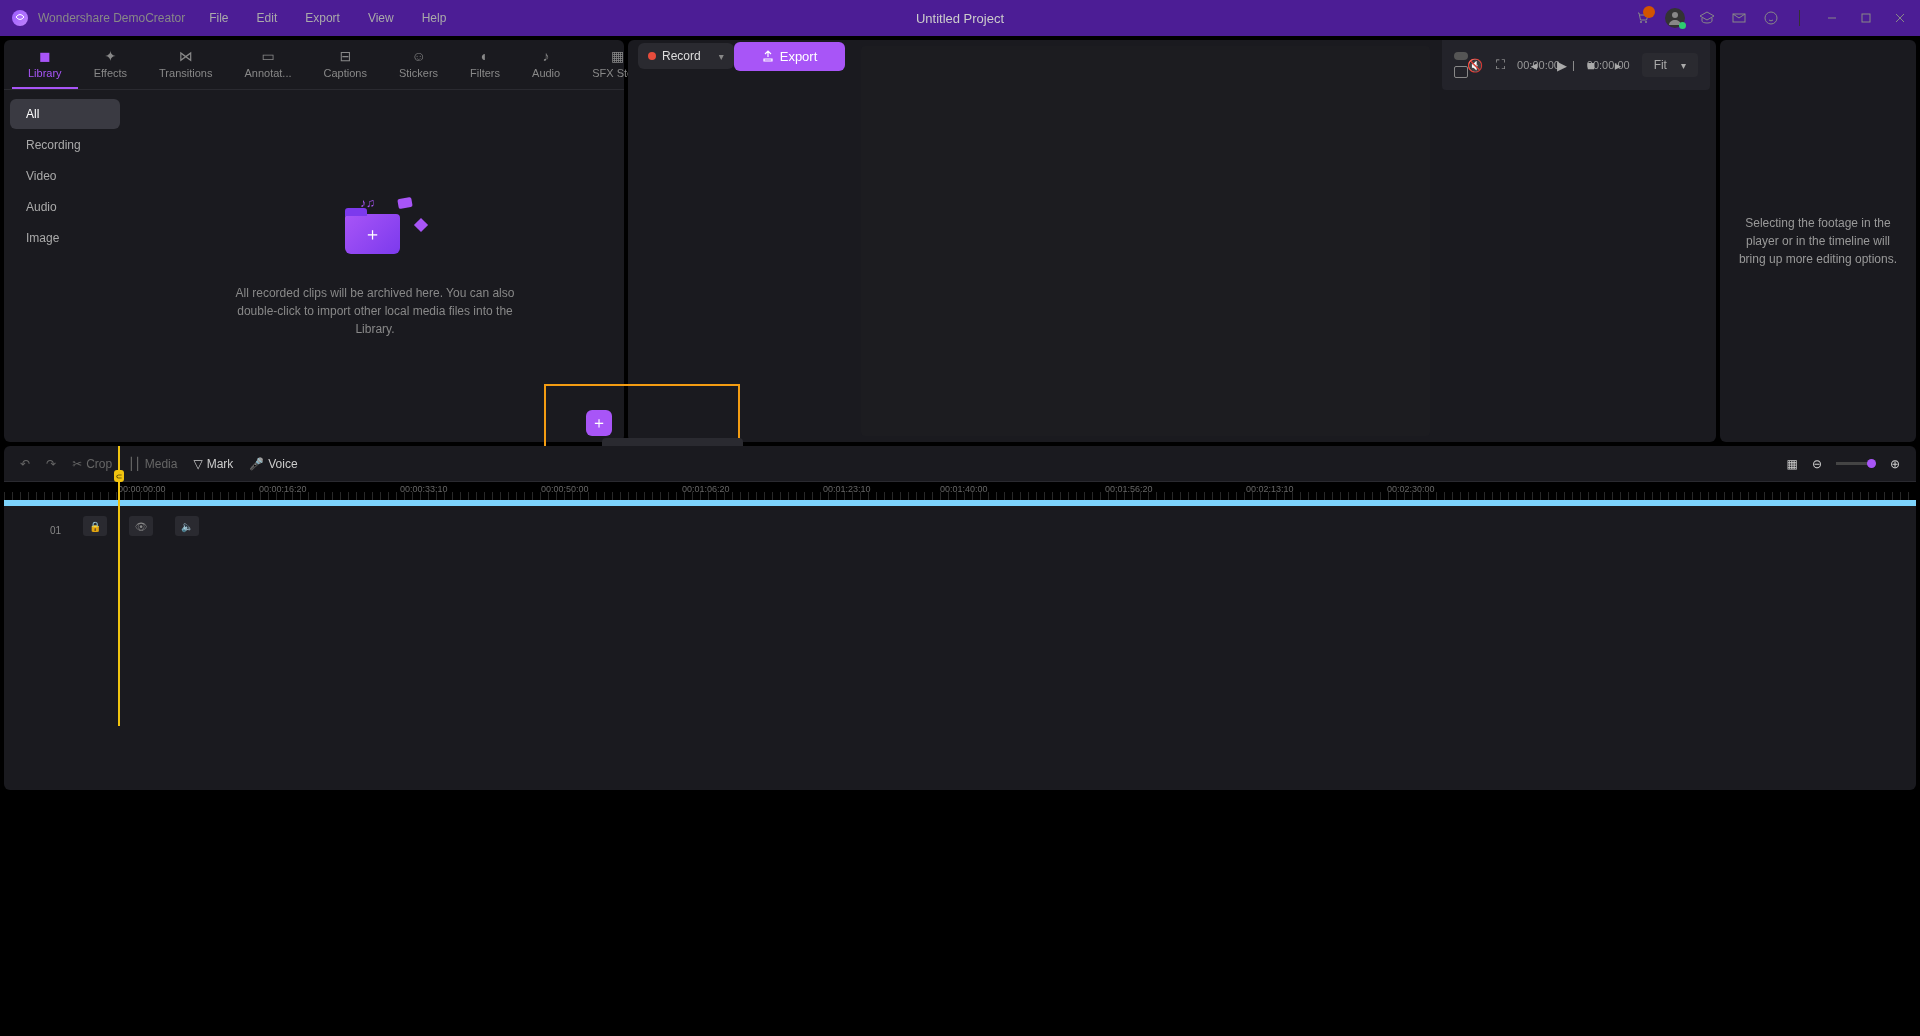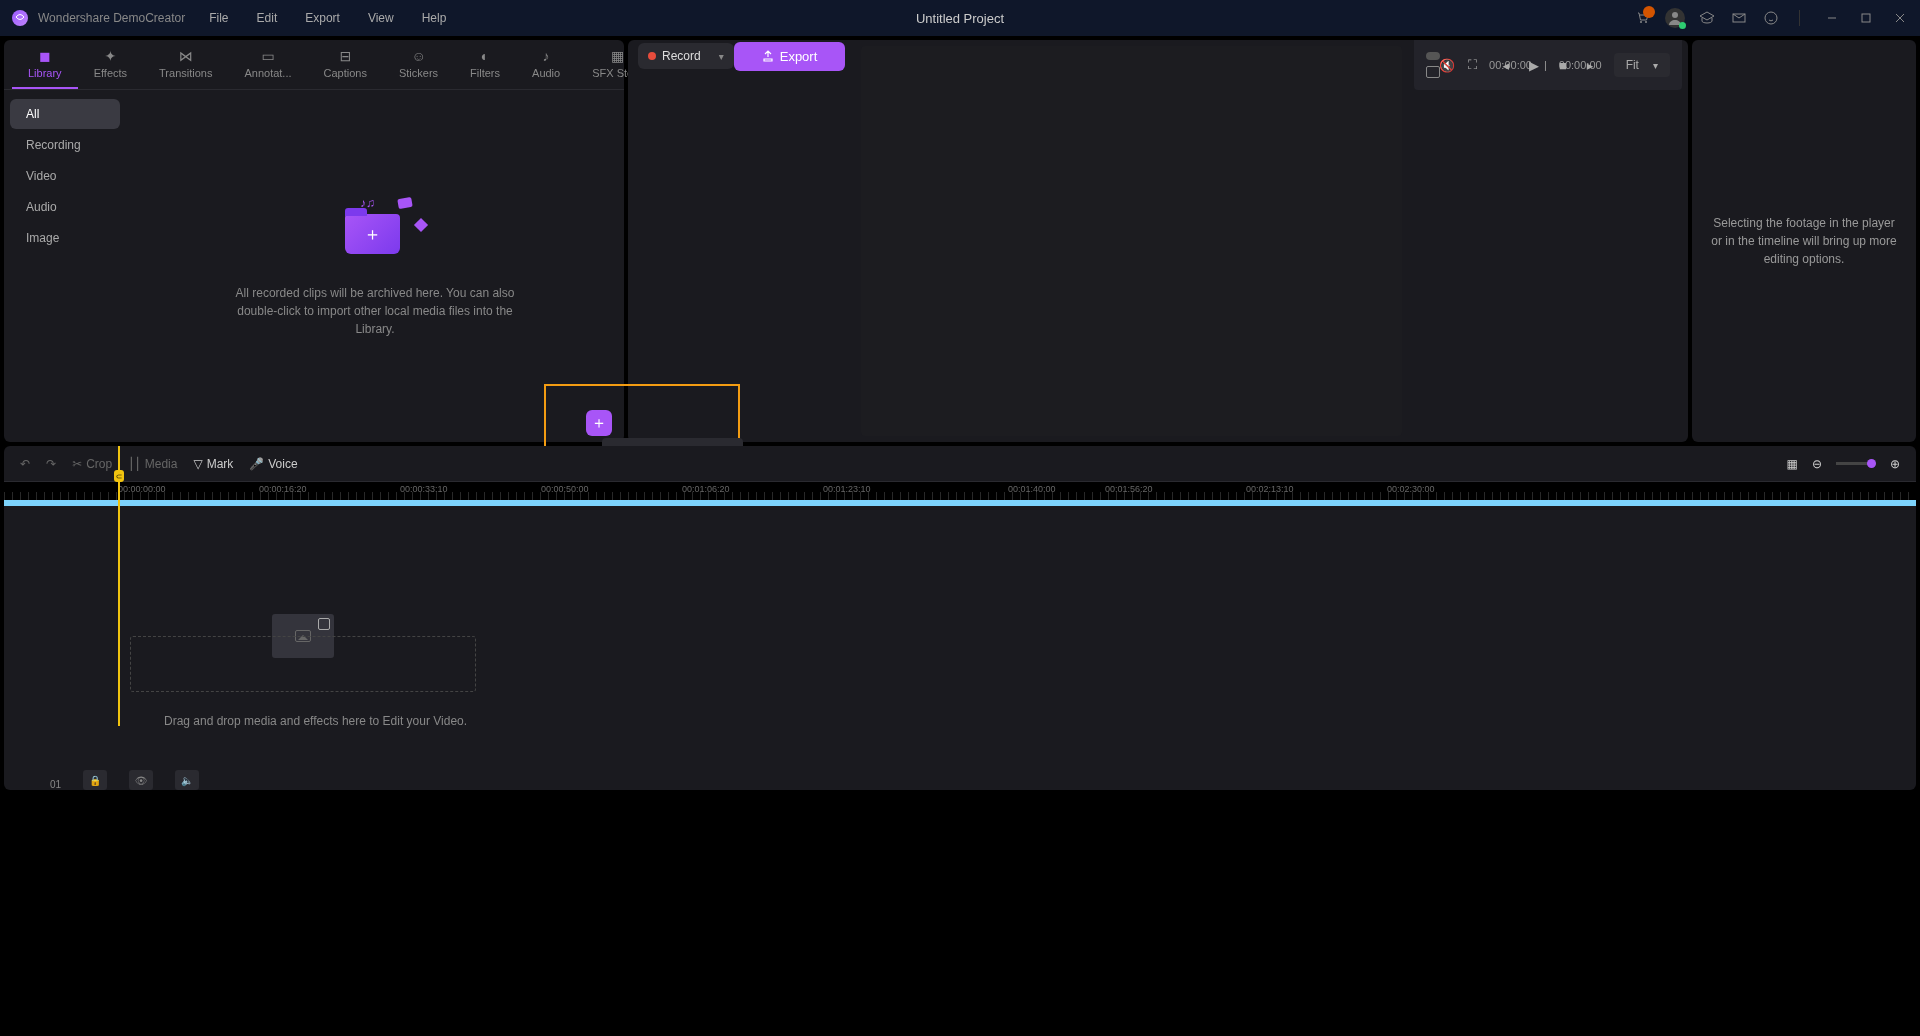--- a/index.html
+++ b/index.html
@@ -1,19 +1,19 @@
 <!DOCTYPE html>
 <html><head>
 <meta charset="utf-8">
 <style>
 * { margin: 0; padding: 0; box-sizing: border-box; font-family: -apple-system, BlinkMacSystemFont, "Segoe UI", sans-serif; }
 body { background: #000; width: 1920px; height: 1036px; overflow: hidden; color: #ccc; font-size: 12px; }
 
 
-.titlebar { height: 36px; background: #0f172a; display: flex; align-items: center; padding: 0 12px; }
+.titlebar { height: 36px; background: #4c1d95; display: flex; align-items: center; padding: 0 12px; }
 .logo { width: 16px; height: 16px; border-radius: 50%; background: linear-gradient(135deg, #9b5cff 0%, #c084fc 100%); display: flex; align-items: center; justify-content: center; margin-right: 10px; }
 .logo svg { width: 10px; height: 10px; }
 .app-title { color: #888; font-size: 12px; margin-right: 24px; }
 .menu-items { display: flex; gap: 28px; }
 .menu-item { color: #aaa; font-size: 12px; cursor: pointer; }
 .project-title { position: absolute; left: 50%; transform: translateX(-50%); color: #ccc; font-size: 13px; }
 .titlebar-right { margin-left: auto; display: flex; align-items: center; gap: 16px; }
 .title-icon { width: 16px; height: 16px; display: flex; align-items: center; justify-content: center; color: #888; cursor: pointer; }
 .cart-icon { position: relative; }
 .cart-badge { position: absolute; top: -4px; right: -4px; width: 12px; height: 12px; background: #d35400; border-radius: 50%; font-size: 8px; display: flex; align-items: center; justify-content: center; }
@@ -58,21 +58,21 @@
 .pc-left { display: flex; flex-direction: column; gap: 6px; }
 .pc-pill { width: 14px; height: 8px; background: #555; border-radius: 4px; }
 .pc-cam { width: 14px; height: 12px; border: 1.5px solid #888; border-radius: 2px; position: relative; }
 .pc-center { position: absolute; left: 50%; transform: translateX(-50%); display: flex; gap: 20px; align-items: center; }
 .play-ctrl { color: #aaa; font-size: 13px; cursor: pointer; }
 .pc-right { margin-left: auto; display: flex; align-items: center; gap: 12px; }
 .timecode { font-size: 11px; color: #999; }
 .fit-select { background: #2a2a30; padding: 5px 12px; border-radius: 4px; font-size: 12px; color: #aaa; display: flex; align-items: center; gap: 14px; }
 
 
-.props-panel { width: 224px; background: #1a1a1f; border-radius: 6px; display: flex; align-items: center; justify-content: center; padding: 18px; }
+.props-panel { width: 196px; background: #1a1a1f; border-radius: 6px; display: flex; align-items: center; justify-content: center; padding: 18px; }
 .props-hint { color: #999; font-size: 12px; text-align: center; line-height: 1.5; }
 
 
 .import-popup { position: absolute; left: 544px; top: 384px; width: 196px; height: 114px; border: 2px solid #f39c12; }
 .plus-btn { position: absolute; left: 40px; top: 24px; width: 26px; height: 26px; background: #a855f7; border-radius: 6px; display: flex; align-items: center; justify-content: center; color: #fff; font-size: 16px; cursor: pointer; }
 .import-menu { position: absolute; left: 56px; top: 52px; background: #2a2a30; border-radius: 4px; padding: 4px 0; min-width: 132px; }
 .import-item { padding: 5px 12px; font-size: 12px; color: #ccc; cursor: pointer; white-space: nowrap; }
 .arrow-annot { position: absolute; left: 700px; top: 448px; width: 80px; height: 40px; pointer-events: none; }
 
 
@@ -306,35 +306,28 @@
       <span class="tl-tool enabled">⊕</span>
     </div>
   </div>
   <div class="tl-ruler">
     <span class="ruler-mark" style="left:114px">00:00:00:00</span>
     <span class="ruler-mark" style="left:255px">00:00:16:20</span>
     <span class="ruler-mark" style="left:396px">00:00:33:10</span>
     <span class="ruler-mark" style="left:537px">00:00:50:00</span>
     <span class="ruler-mark" style="left:678px">00:01:06:20</span>
     <span class="ruler-mark" style="left:819px">00:01:23:10</span>
-    <span class="ruler-mark" style="left:1004px">00:01:40:00</span>
+    <span class="ruler-mark" style="left:936px">00:01:40:00</span>
     <span class="ruler-mark" style="left:1101px">00:01:56:20</span>
     <span class="ruler-mark" style="left:1242px">00:02:13:10</span>
     <span class="ruler-mark" style="left:1383px">00:02:30:00</span>
     <div class="tl-ticks"></div>
   </div>
   <div class="playhead">
       <div class="playhead-cap">⊂</div>
     </div>
-  <div class="tl-tracks">
-    <div class="ghost-clip">
-        <div class="ghost-img"></div>
-      </div>
-    <div class="drop-zone"></div>
-    <div class="tl-hint">Drag and drop media and effects here to Edit your Video.</div>
-  </div>
   <div class="tl-footer">
     <span class="tl-footer-num">01</span>
     <div class="tl-footer-ico">🔒</div>
     <div class="tl-footer-ico">👁</div>
     <div class="tl-footer-ico">🔈</div>
   </div>
 </div>
 
 </body></html>

